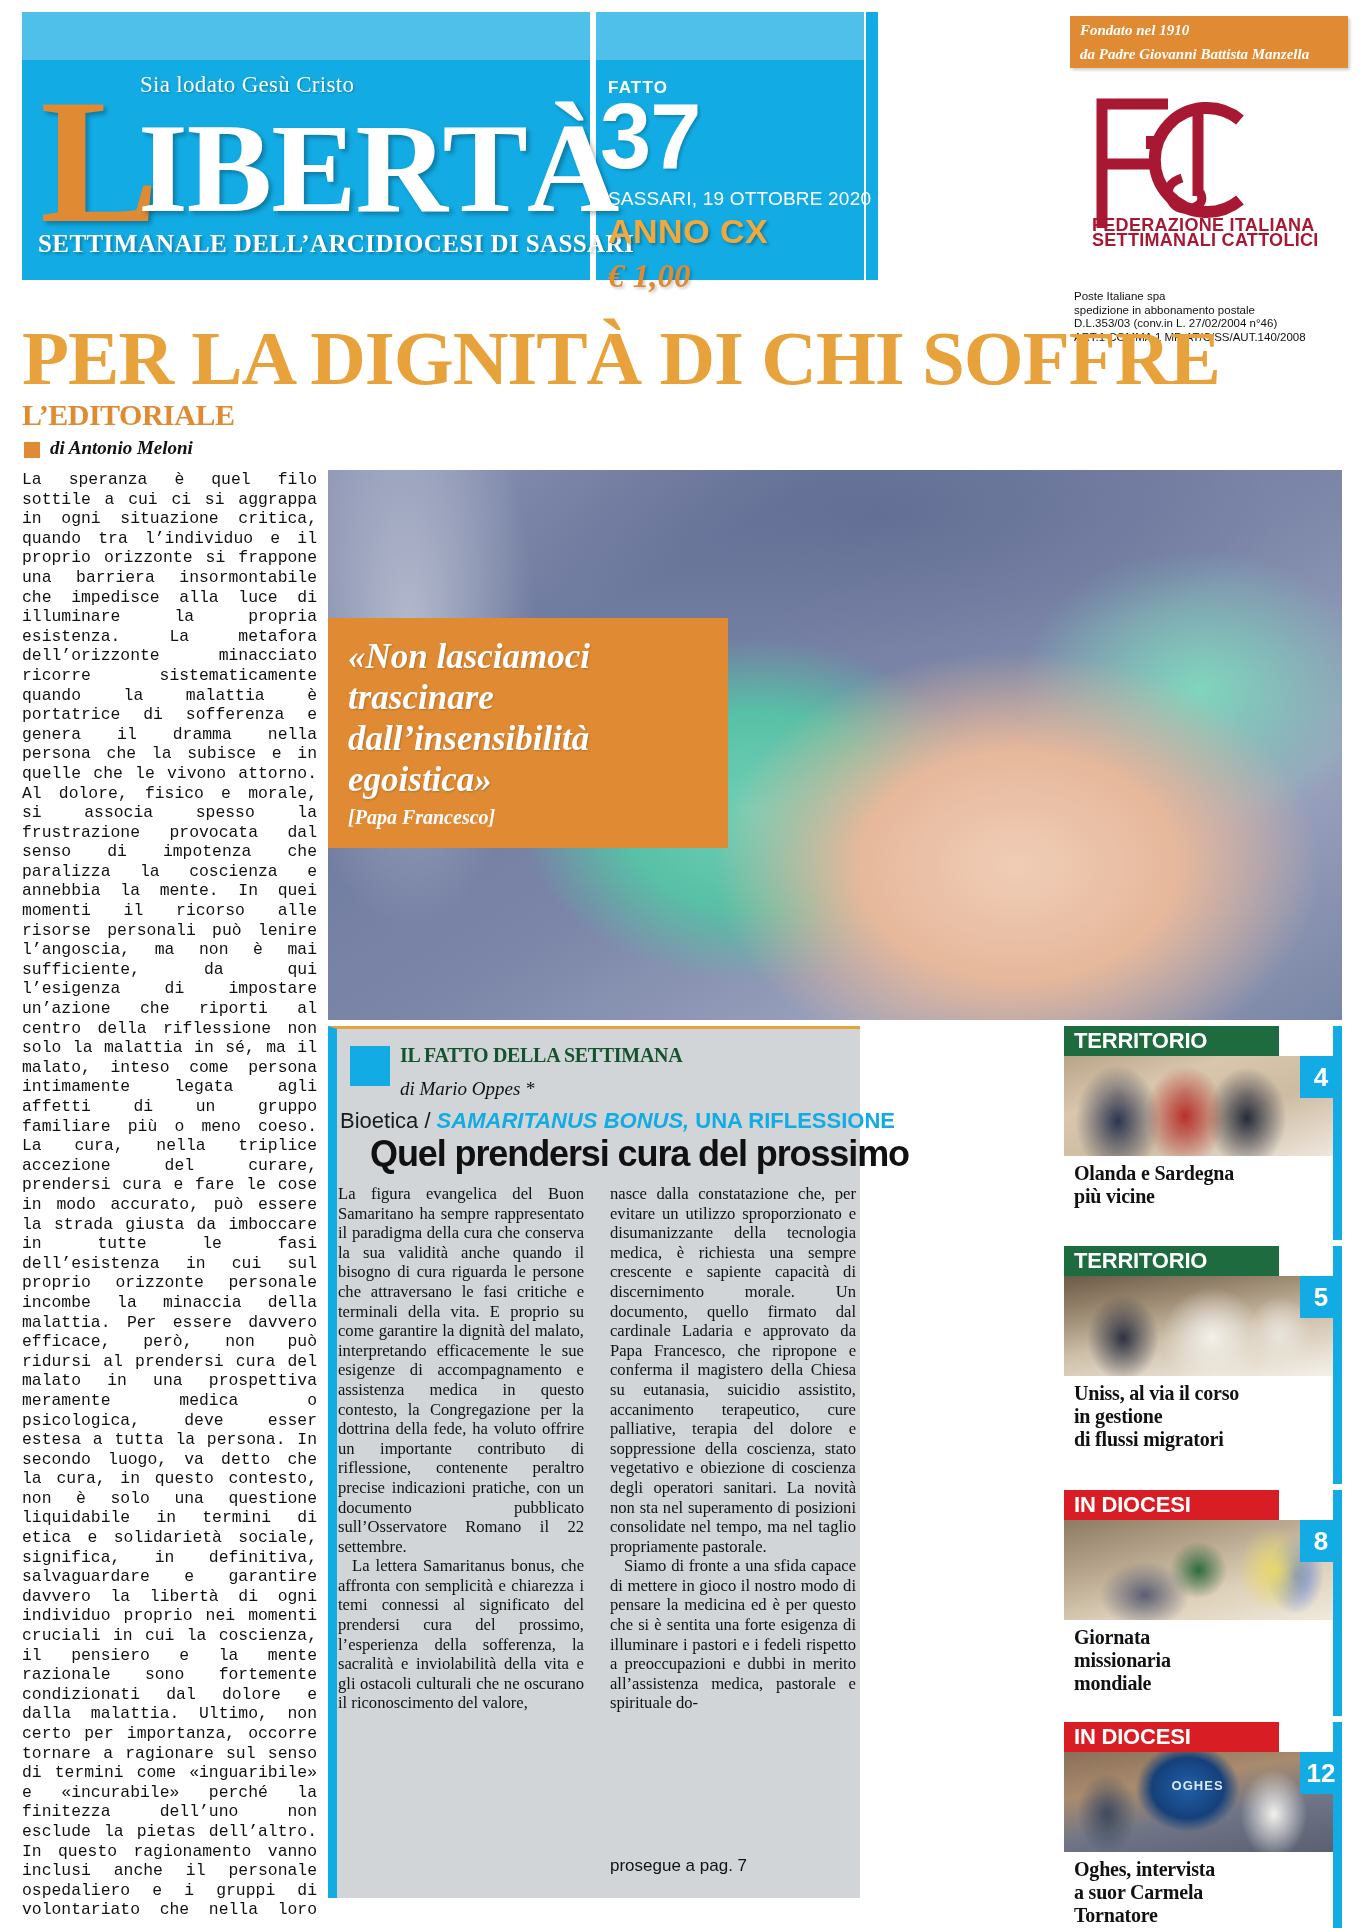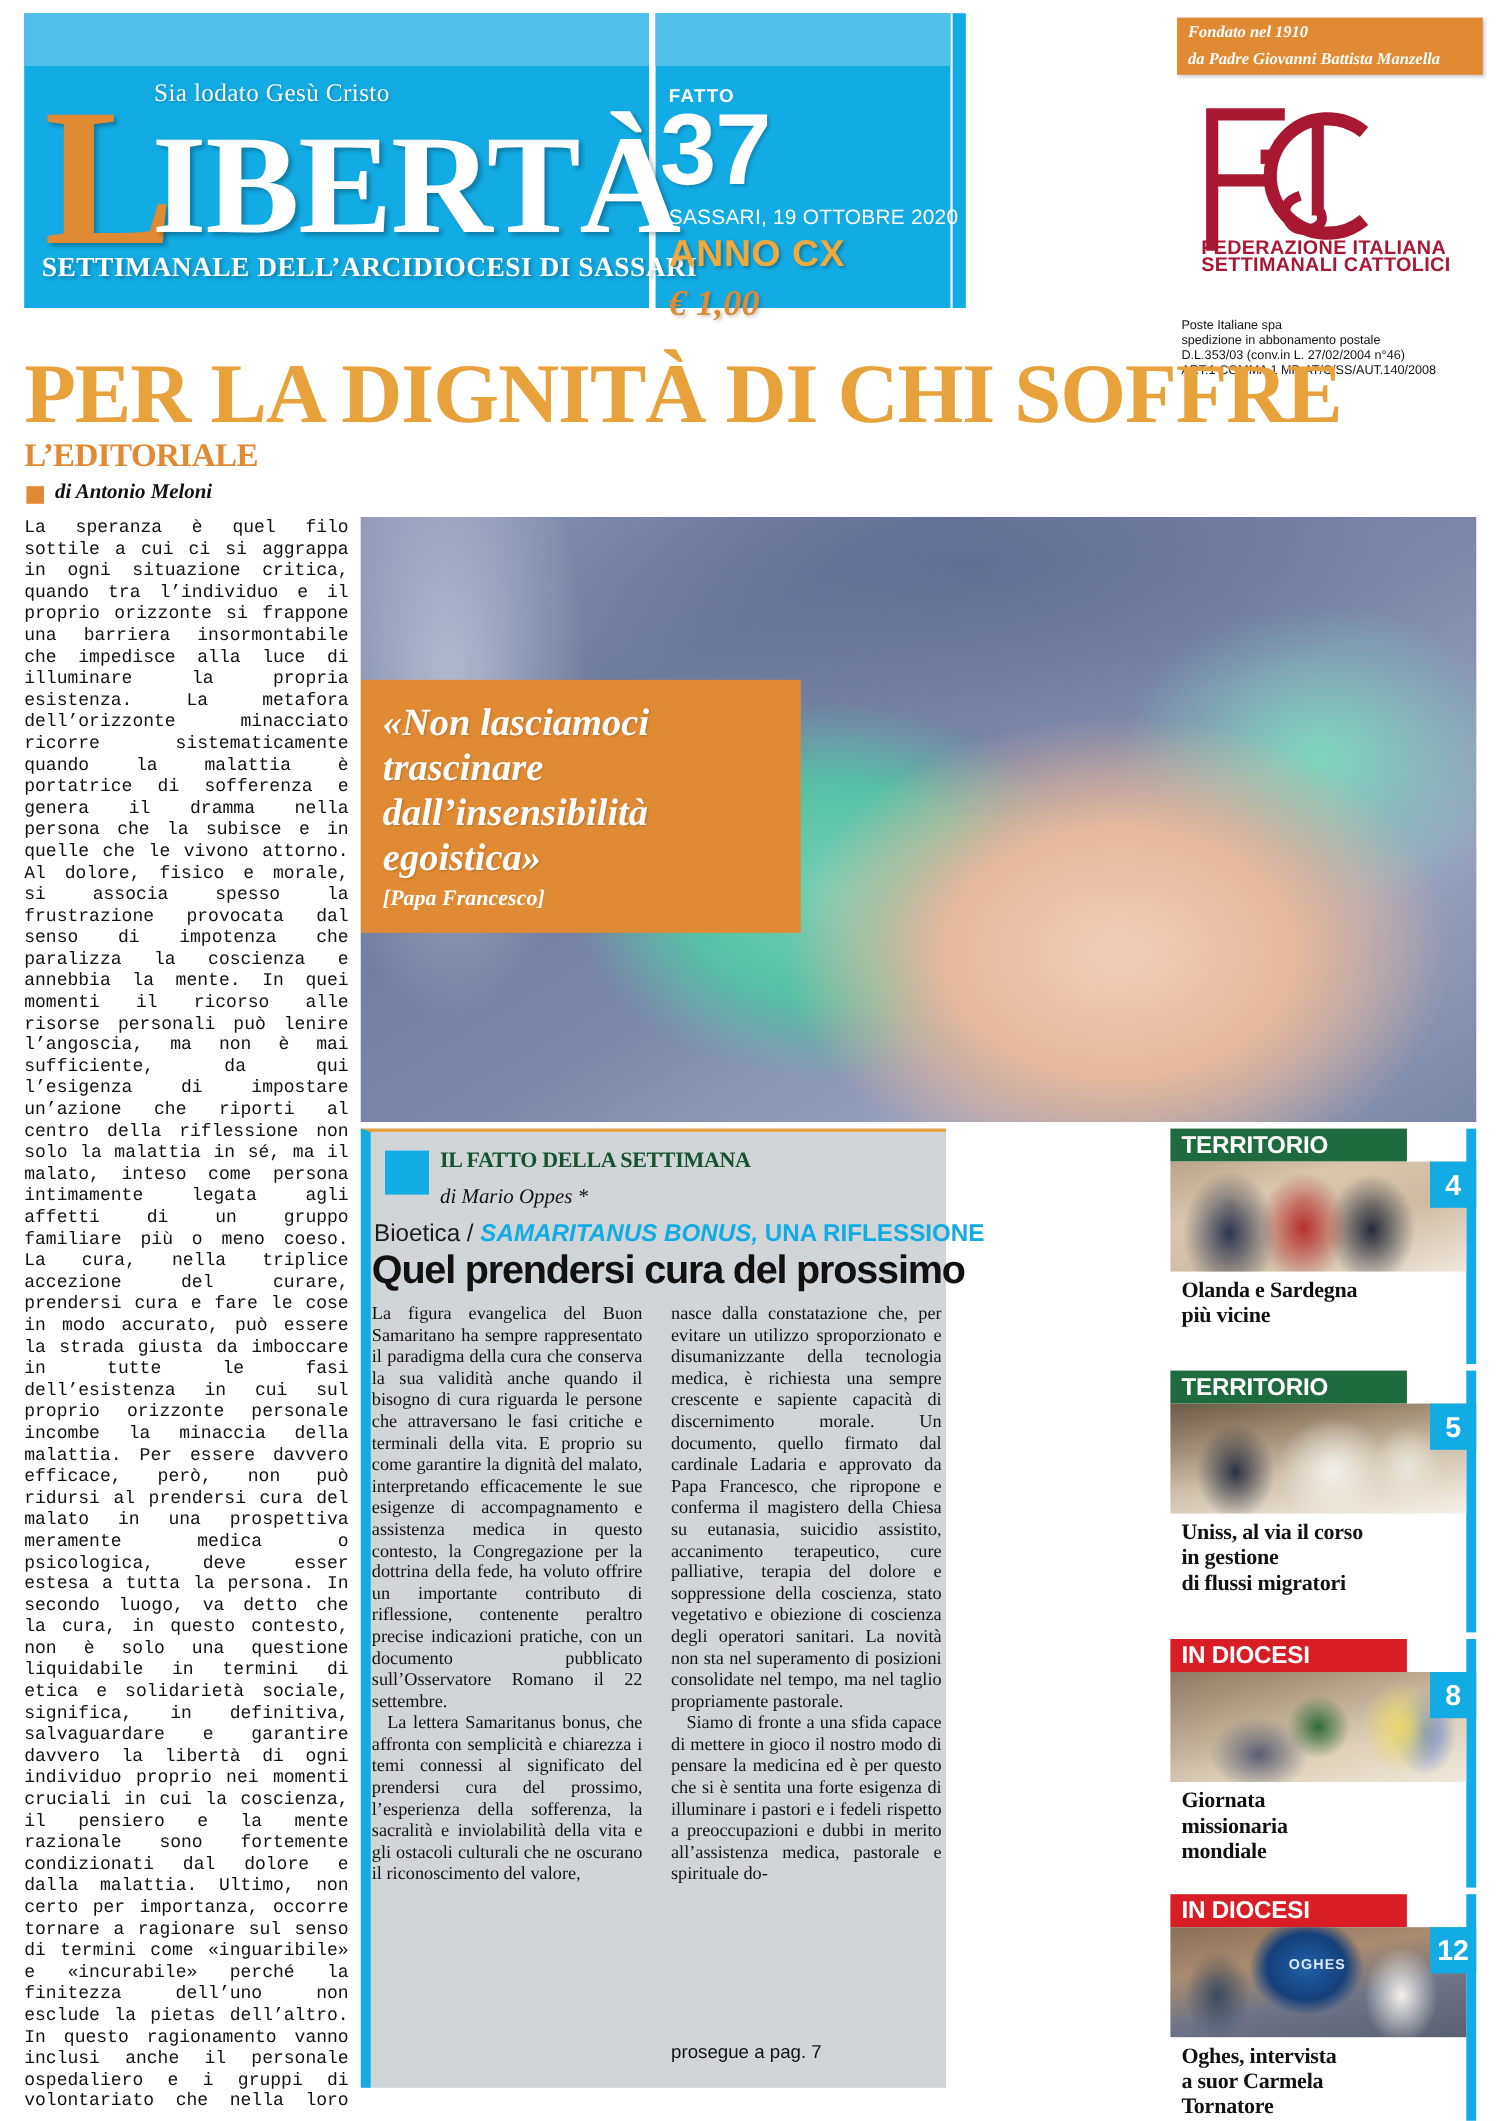--- a/index.html
+++ b/index.html
@@ -249,20 +249,21 @@
   .fatto-kicker .k-blue2 {
     color:#12ABE4; font-weight:700; font-style:normal;
   }
   .fatto-head {
     position:absolute; left:338px; top:1134px;
     width:524px;
     font-family:"Liberation Sans", sans-serif;
     font-weight:700; font-size:36px; line-height:40px;
     color:#111; letter-spacing:-1.1px;
     white-space:nowrap;
+    padding-left:32px;
   }
   .fatto-cols {
     position:absolute; left:338px; top:1184px;
     width:518px; height:680px;
   }
   .fcol {
     position:absolute; top:0;
     width:246px; height:680px;
     font-family:"Liberation Serif", serif;
     font-size:16.6px; line-height:19.6px;

